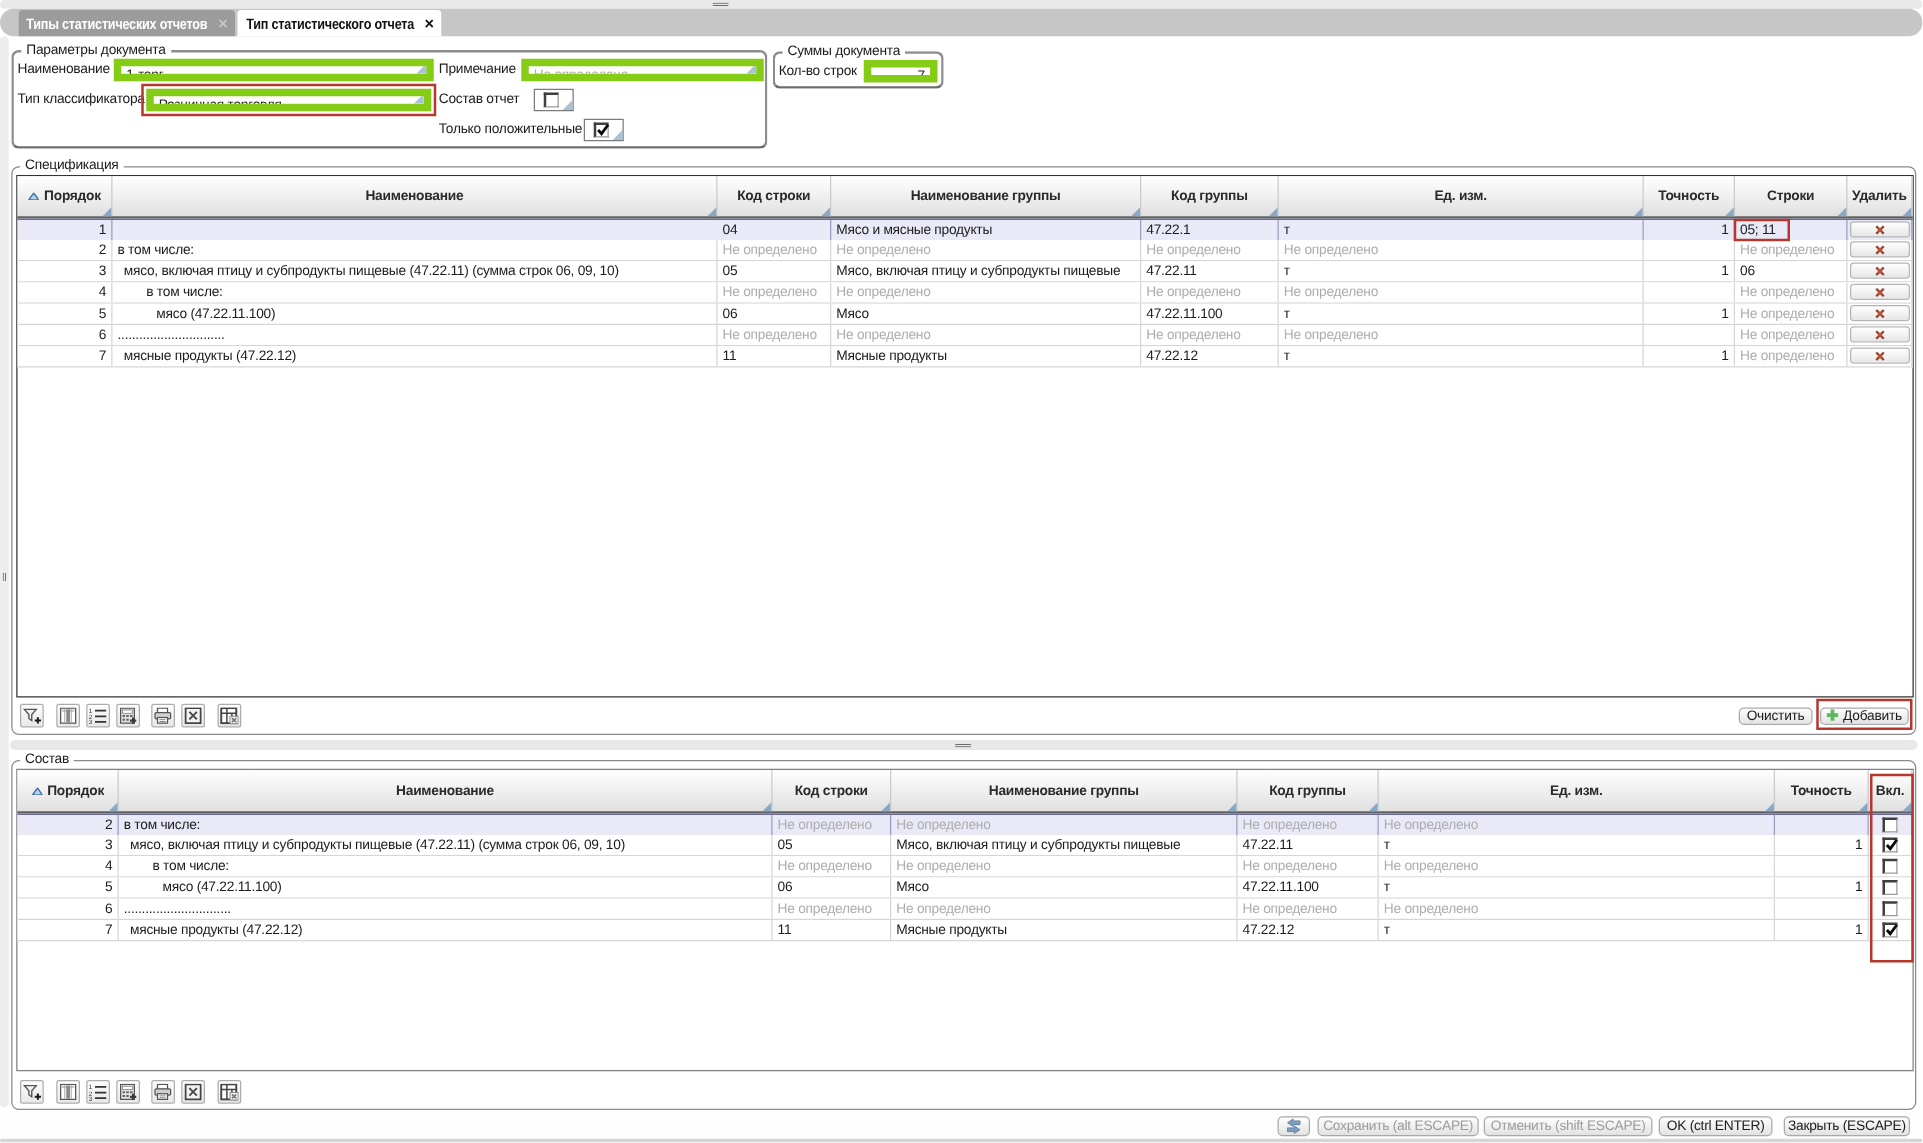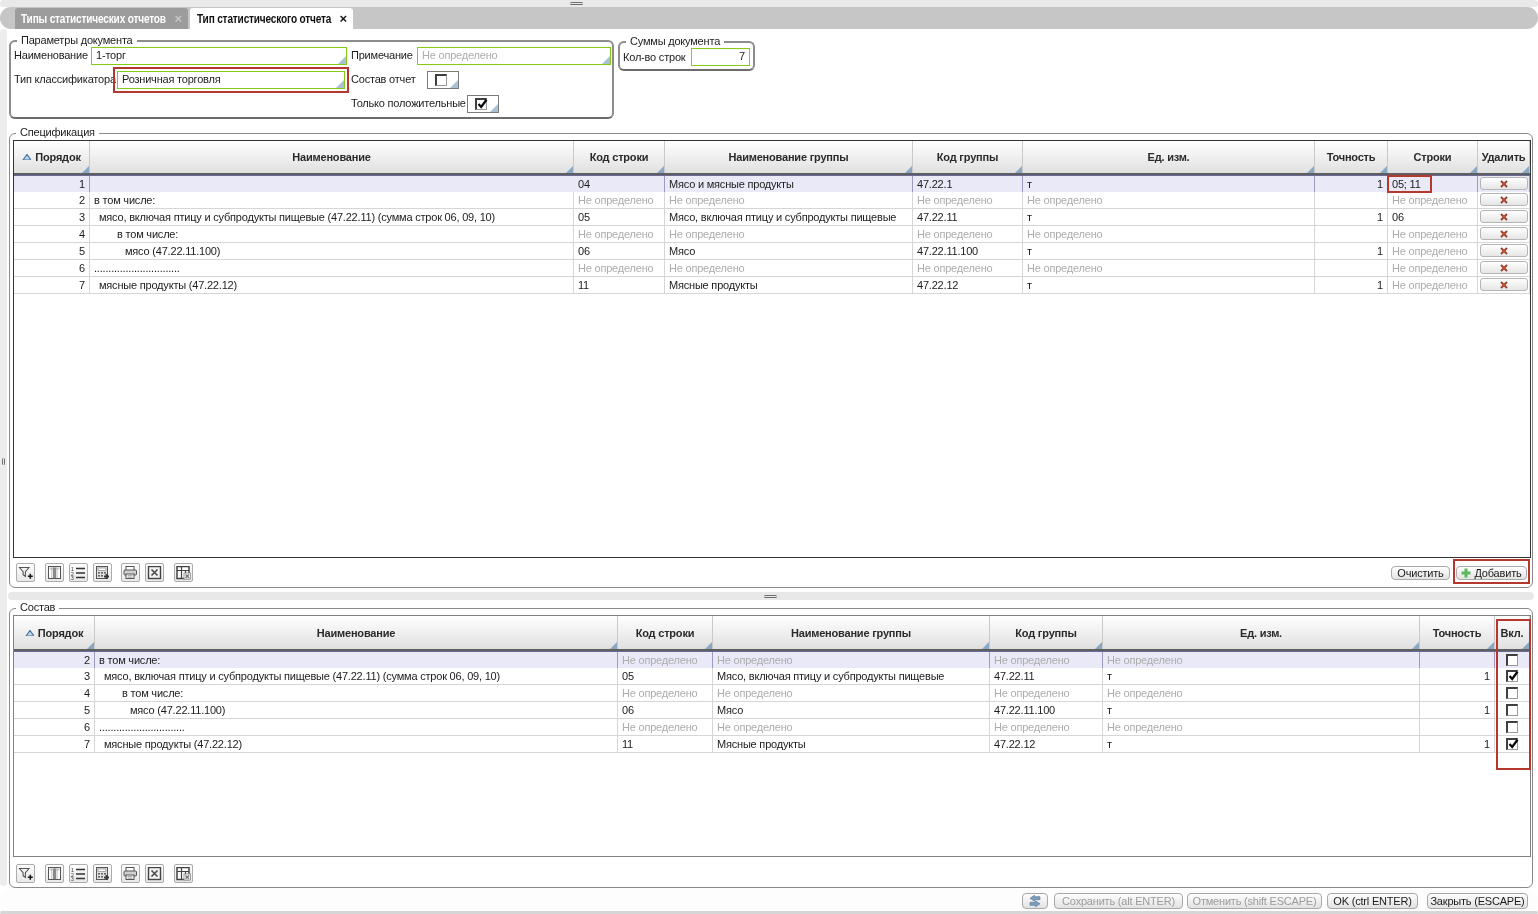--- a/index.html
+++ b/index.html
@@ -22,21 +22,21 @@
 #gutter{left:0;top:29px;width:7px;height:857px;background:#ededed;}
 #vgrip{left:2px;top:458px;width:3px;height:7px;border-left:1px solid #6e6e6e;border-right:1px solid #6e6e6e;}
 
 .fs{position:absolute;border:2px solid #8d8d8d;border-bottom-color:#6c6c6c;border-radius:6px;}
 .fs .lg{position:absolute;top:-8px;left:6px;background:#fff;padding:0 4px;line-height:13px;color:#1c1c1c;}
 #fs-params{left:9px;top:40px;width:605px;height:79px;}
 #fs-sums{left:618px;top:41px;width:137px;height:30px;}
 #fs-spec{left:9px;top:133px;width:1524px;height:455px;border-width:1px;border-color:#8a8a8a;}
 #fs-sostav{left:9px;top:608px;width:1524px;height:280px;border-width:1px;border-color:#8a8a8a;}
 .lbl{position:absolute;white-space:nowrap;}
-.inp{position:absolute;background:#fff;border:1px solid #84cc16;line-height:15px;padding:0 4px;white-space:nowrap;overflow:hidden;}
+.inp{position:absolute;background:#fff;border:6px solid #84cc16;line-height:15px;padding:0 4px;white-space:nowrap;overflow:hidden;}
 .inp .cr{position:absolute;right:0;bottom:0;width:0;height:0;border-bottom:8px solid #a9c2d6;border-left:8px solid transparent;}
 .grey{color:#adadad;}
 
 .ck3{position:absolute;background:#fff;border:1px solid #7b7b7b;}
 .ck3 .cr{position:absolute;right:0;bottom:0;width:0;height:0;border-bottom:8px solid #a9c2d6;border-left:8px solid transparent;}
 .ck3 .bx{position:absolute;left:7px;top:2px;width:12px;height:12px;background:#fff;border-top:2px solid #3f3f3f;border-left:2px solid #3f3f3f;border-right:1px solid #9a9a9a;border-bottom:1px solid #9a9a9a;}
 
 .red{position:absolute;border:2px solid #b4382e;}
 
 .grid{position:absolute;background:#fff;}
@@ -469,16 +469,16 @@
     <div class="btn" style="left:1456px;top:566px;width:71px;"><svg width="10" height="10" viewBox="0 0 10 10" style="vertical-align:-1px;margin-right:3px;">
         <path d="M5 0.5 v9 M0.5 5 h9" stroke="#5cb85c" stroke-width="3"></path>
       </svg>Добавить</div>
     <div class="red" style="left:1453px;top:559px;width:77px;height:25px;"></div>
     <div class="red" style="left:1496px;top:619px;width:35px;height:151px;"></div>
     <div class="red" style="left:1387px;top:175px;width:45px;height:18px;"></div>
     <div class="bbtn" style="left:1022px;top:893px;width:26px;"><svg width="16" height="14" viewBox="0 0 16 14">
         <path d="M3 4.2 L7.5 1.2 V2.7 H13 V5.7 H7.5 V7.2 Z" fill="#7d9dbb" stroke="#5f7f9e" stroke-width="0.7"></path>
         <path d="M13 9.8 L8.5 6.8 V8.3 H3 V11.3 H8.5 V12.8 Z" fill="#7d9dbb" stroke="#5f7f9e" stroke-width="0.7"></path>
       </svg></div>
-    <div class="bbtn dis" style="left:1054px;top:893px;width:129px;">Сохранить (alt ENTER)</div>
+    <div class="bbtn dis" style="left:1054px;top:893px;width:129px;">Сохранить (alt ESCAPE)</div>
     <div class="bbtn dis" style="left:1187px;top:893px;width:135px;">Отменить (shift ESCAPE)</div>
     <div class="bbtn" style="left:1327px;top:893px;width:91px;">OK (ctrl ENTER)</div>
     <div class="bbtn" style="left:1427px;top:893px;width:101px;">Закрыть (ESCAPE)</div>
 </div>
 </body></html>

